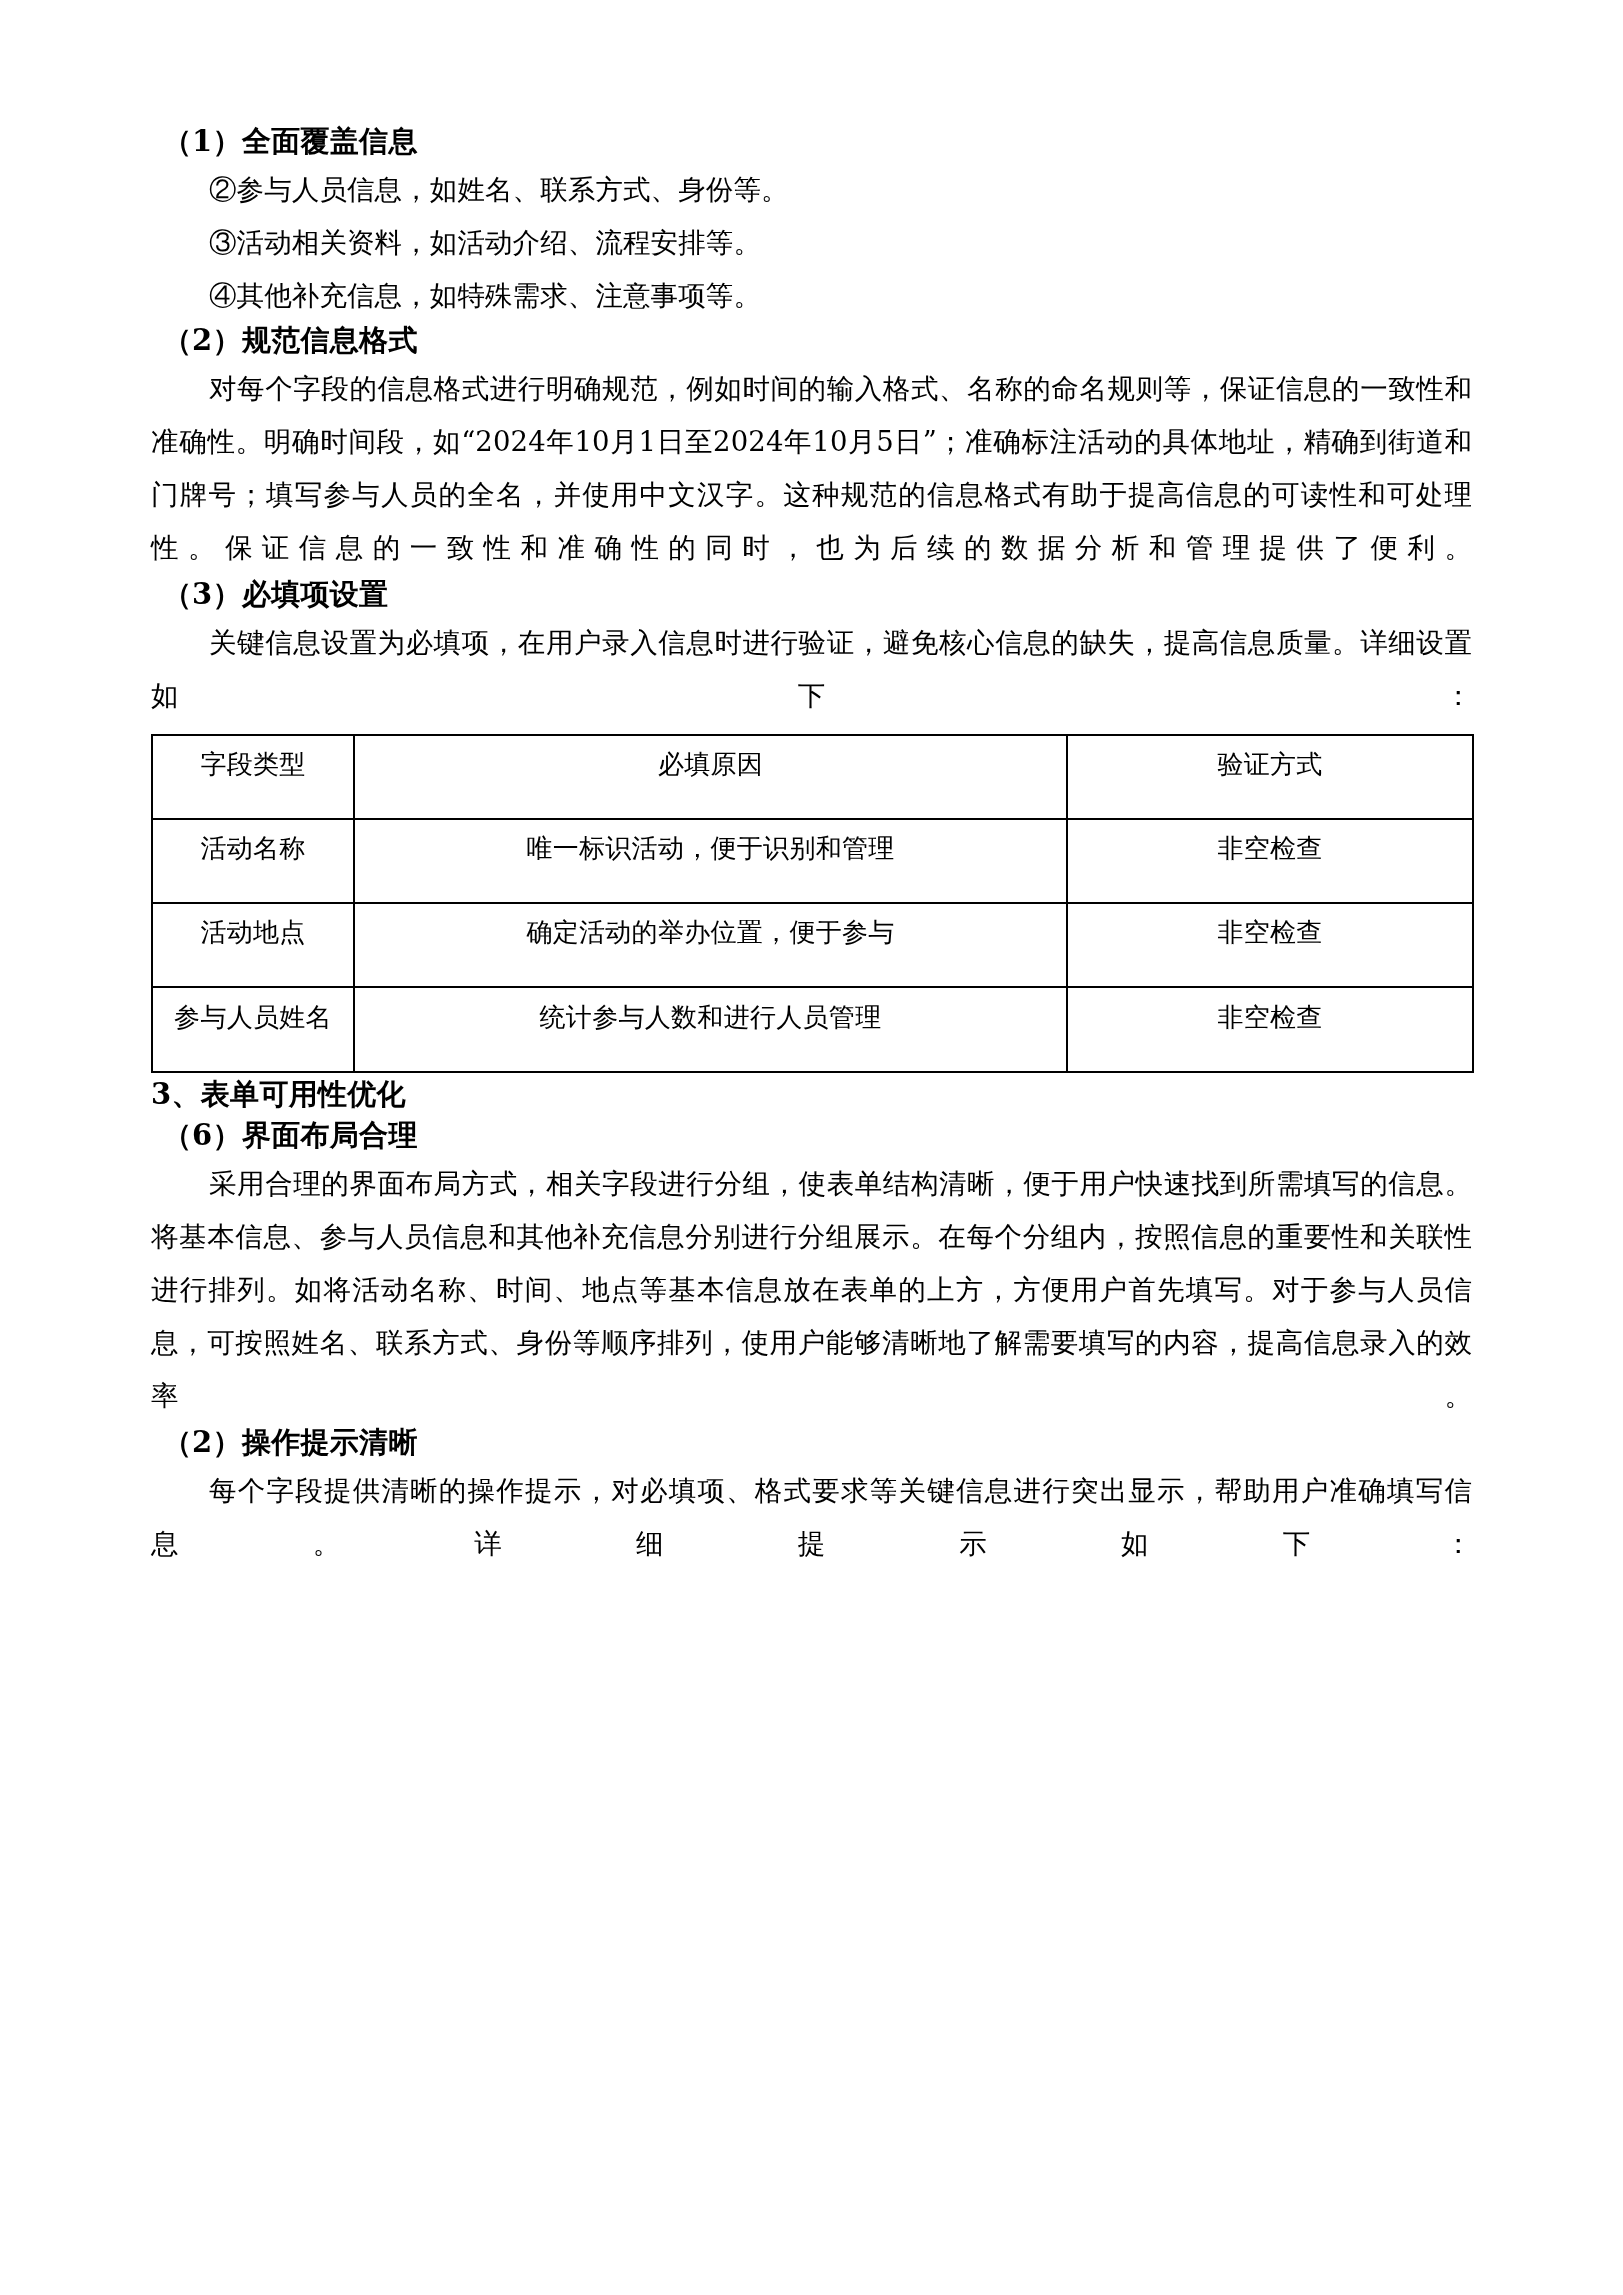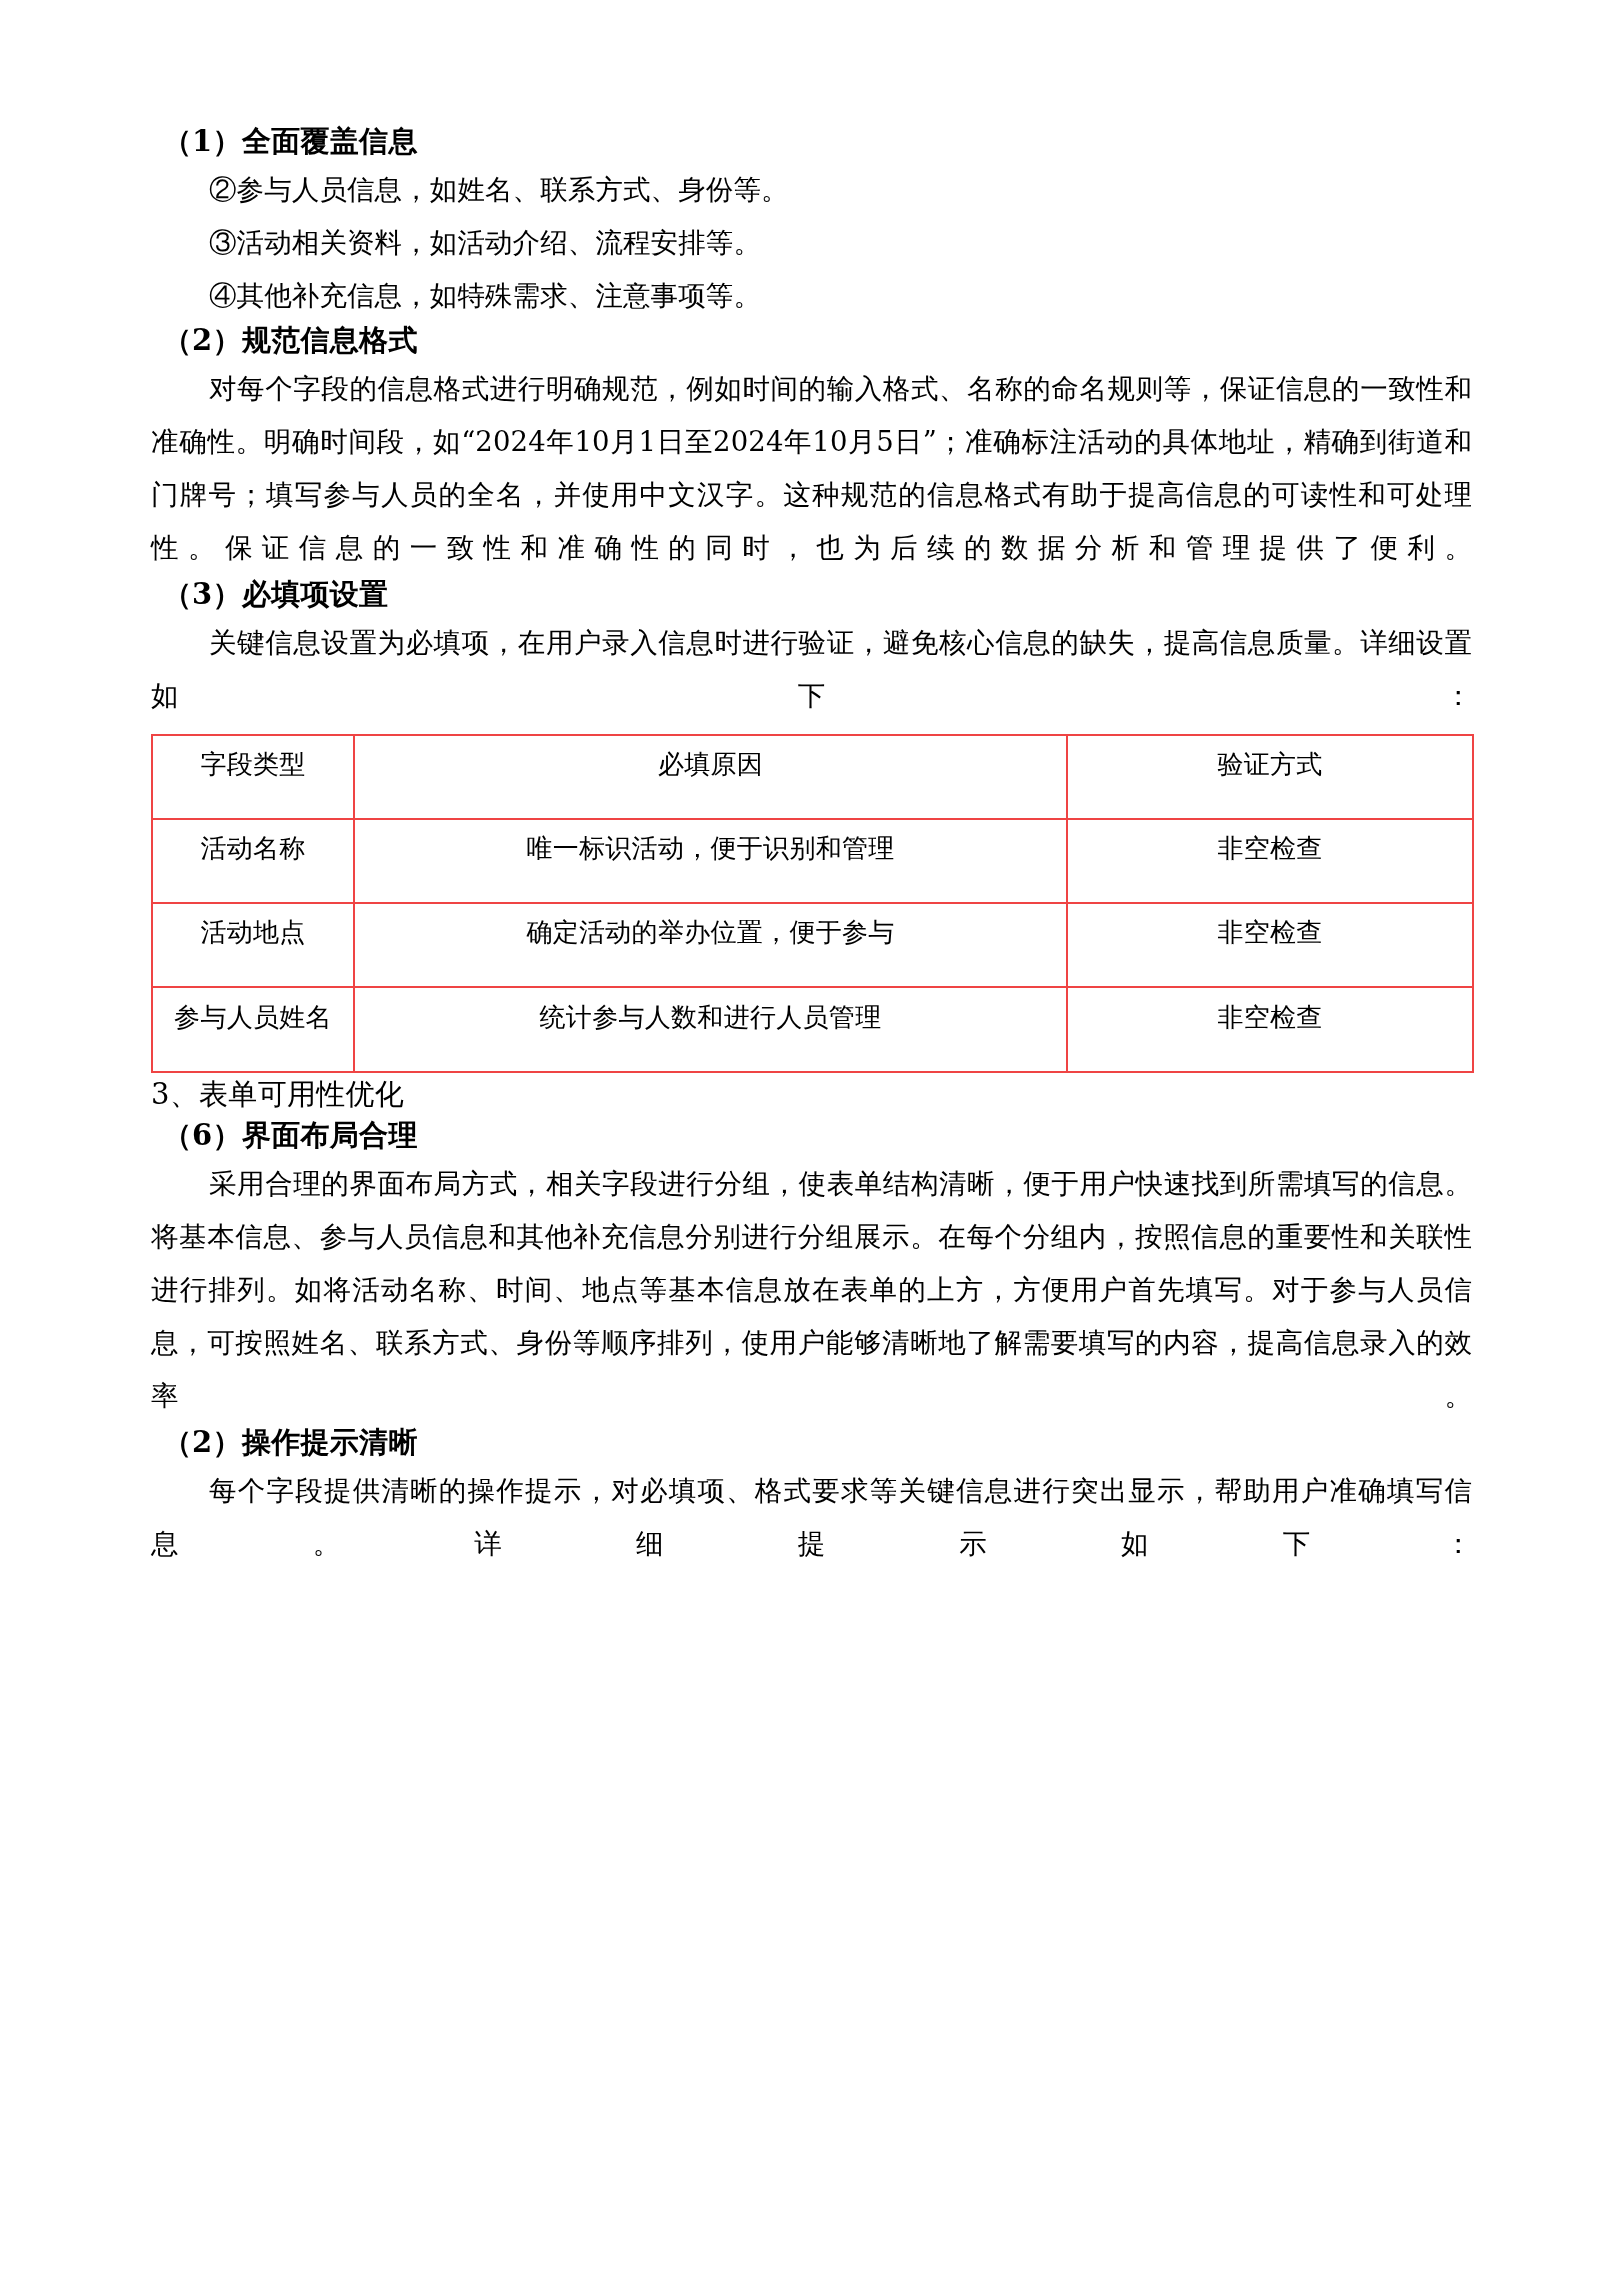--- a/index.html
+++ b/index.html
@@ -27,21 +27,21 @@
     font-size: 29px;
     font-weight: bold;
     line-height: 1.26;
     letter-spacing: 0.3px;
     margin: 0 0 3.9px 0;
     text-indent: 11.8px;
     white-space: nowrap;
   }
   .heading-flush {
     font-size: 29px;
-    font-weight: normal;
+    font-weight: bold;
     line-height: 1.26;
     letter-spacing: 0.3px;
     margin: 0 0 3.9px 0;
     text-indent: 0;
     white-space: nowrap;
   }
 
   
   .para {
     font-size: 27.5px;
@@ -69,21 +69,21 @@
   }
 
   
   table.req-table {
     border-collapse: collapse;
     width: 1321px;
     margin: 11.8px 0 3.9px 0;
     table-layout: fixed;
   }
   table.req-table td {
-    border: 2px solid #ef4444;
+    border: 2px solid #000000;
     font-size: 26px;
     line-height: 1.5;
     text-align: center;
     vertical-align: top;
     padding: 9.2px 5.2px 34px 5.2px;
     letter-spacing: 0.3px;
     font-family: "DejaVu Serif", "Liberation Serif", serif;
   }
   table.req-table col.c1 { width: 202px; }
   table.req-table col.c2 { width: 713px; }

